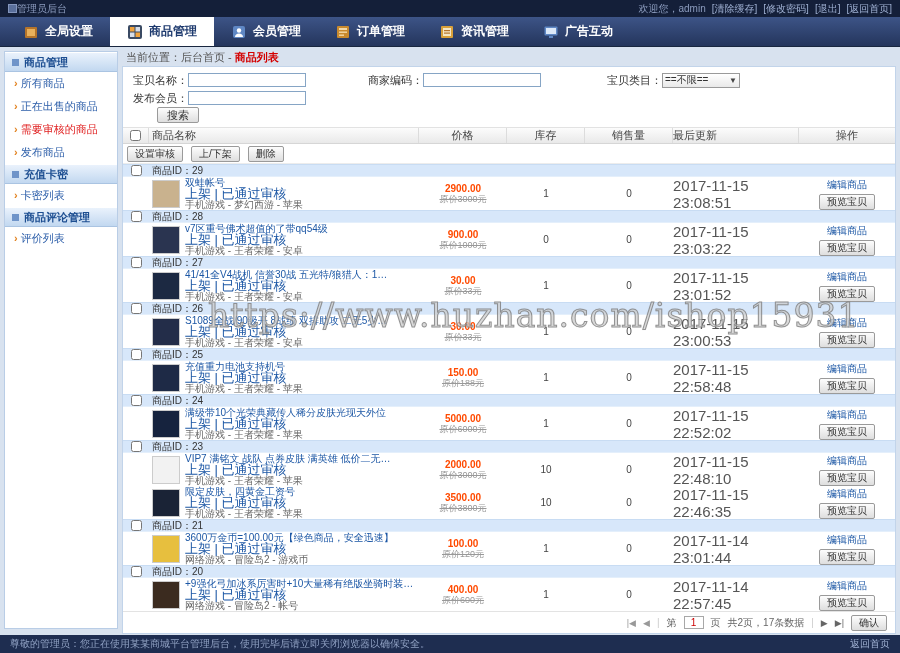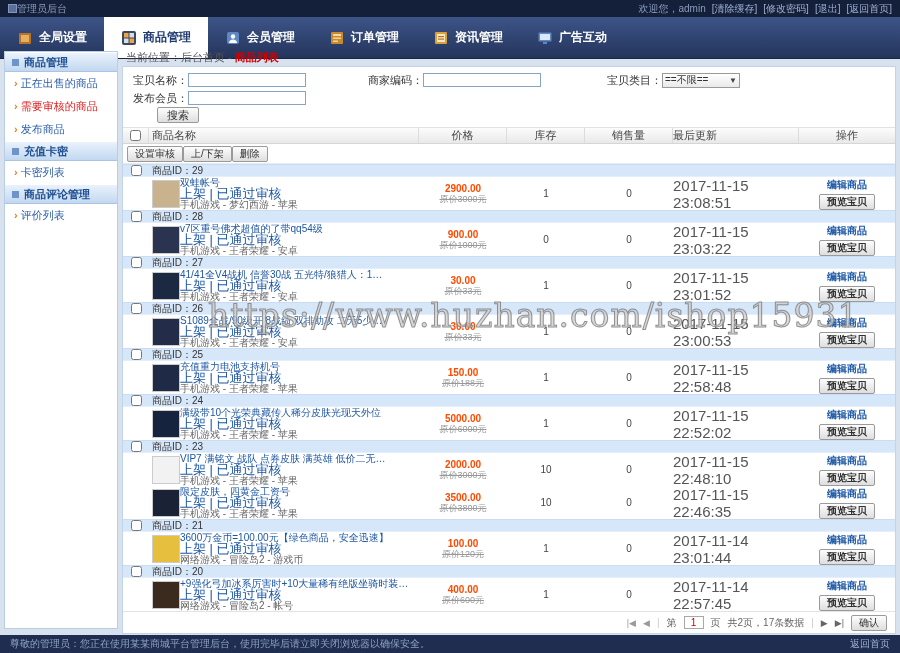--- a/index.html
+++ b/index.html
@@ -14,24 +14,24 @@
     position:absolute; top:0; left:0; right:0; height:17px;
     background:#141f39; color:#8b9bbd; font-size:10px;
     display:flex; align-items:center; justify-content:space-between; padding:0 8px;
   }
   .topbar-left { display:flex; align-items:center; gap:0; }
   .topbar-logo { width:9px; height:9px; background:#5a6f9b; border:1px solid #8496bd; display:inline-block; }
   .topbar-right { display:flex; align-items:center; gap:6px; }
   .topbar-right a { color:#9fb0d2; text-decoration:none; }
   
   .navbar {
-    position:absolute; top:17px; left:0; right:0; height:42px;
+    position:absolute; top:17px; left:0; right:0; height:30px;
     background:linear-gradient(#3d5487,#24355c);
     border-bottom:1px solid #18263f;
-    display:flex; align-items:stretch; 
+    display:flex; align-items:stretch; padding-left:6px;
   }
   .tab { display:flex; align-items:center; gap:6px; padding:0 17px; color:#fff; font-size:12px; font-weight:bold; cursor:pointer; }
   .tab.active { background:#fff; color:#1e3a6e; }
   .tab svg { width:16px; height:16px; }
   
   .page { position:absolute; top:48px; left:0; right:0; bottom:18px; }
   
   .sidebar { position:absolute; left:4px; top:3px; width:114px; bottom:6px; background:#fff; border:1px solid #b9cde6; }
   .side-header {
     height:20px; background:linear-gradient(#eaf2fc,#c2d8f0);
@@ -63,37 +63,37 @@
   .thead { display:flex; height:16px; line-height:15px; background:linear-gradient(#fcfcfc,#e9e9e9); border-bottom:1px solid #d6d6d6; font-size:11px; color:#444; }
   .thead > div { border-right:1px solid #dcdcdc; }
   .thead > div:last-child { border-right:none; }
   .col-check { width:26px; display:flex; align-items:center; justify-content:center; }
   .col-name  { flex:1; padding-left:3px; min-width:0; }
   .col-price { width:88px; text-align:center; }
   .col-stock { width:78px; text-align:center; }
   .col-sales { width:88px; text-align:center; }
   .col-date  { width:126px; text-align:left; }
   .col-op    { width:96px; text-align:center; }
-  .batchbar { height:20px; display:flex; align-items:center; gap:0; padding-left:4px; border-bottom:1px solid #ececec; }
+  .batchbar { height:20px; display:flex; align-items:center; gap:8px; padding-left:4px; border-bottom:1px solid #ececec; }
   .btn.small { padding:0 7px; font-size:10px; line-height:14px; }
   input[type="checkbox"] { width:11px; height:11px; }
   
   .group-id { display:flex; align-items:center; height:13px; background:#d7e7fa; font-size:10px; color:#333; border-top:1px solid #c8dcf3; border-bottom:1px solid #e4effb; }
   .grow { display:flex; align-items:center; height:33px; overflow:hidden; }
-  .prod { display:flex; align-items:center; }
+  .prod { display:flex; gap:5px; align-items:center; }
   .thumb { width:28px; height:28px; border:1px solid #ccc; flex:none; }
   .pinfo { display:flex; flex-direction:column; line-height:11px; min-width:0; }
   .ptitle { color:#1c57a5; font-size:10px; white-space:nowrap; overflow:hidden; text-overflow:ellipsis; cursor:pointer; }
   .pstatus { color:#1c57a5; font-size:13px; cursor:pointer; }
   .pcat { color:#666; font-size:10px; }
   .price-main { color:#ff4a00; font-weight:bold; font-size:10px; line-height:11px; }
   .price-orig { color:#999; font-size:9px; text-decoration:line-through; line-height:11px; }
   .num { font-size:10px; color:#444; }
   .date { font-size:15px; color:#555; }
-  .op-cell { display:flex; flex-direction:column; align-items:center; gap:2px;font-weight:bold; }
+  .op-cell { display:flex; flex-direction:column; align-items:center; gap:2px; }
   .op-edit { color:#1c57a5; font-size:10px; cursor:pointer; }
   
   .pager { display:flex; justify-content:flex-end; align-items:center; gap:7px; height:22px; padding-right:8px; font-size:10px; color:#666; border-top:1px solid #e3e3e3; }
   .pg-ctl { color:#999; cursor:pointer; font-size:9px; }
   .pg-sep { color:#ccc; }
   .page-input { width:20px; height:13px; border:1px solid #a8a8a8; text-align:center; color:#c00; font-size:10px; }
   
   .footer { position:absolute; bottom:0; left:0; right:0; height:18px; background:#1e2d50; color:#8fa0c2; font-size:10px; display:flex; align-items:center; justify-content:space-between; padding:0 10px; }
   .footer a { color:#9fb0d2; text-decoration:none; }
   
@@ -178,20 +178,21 @@
   </div>
 </div>
 
 <div class="page">
 
   <div class="sidebar">
     <div class="side-header">
       <span class="side-sq"></span>
       <span>商品管理</span>
     </div>
+    <div class="side-item"><span class="arr">›</span><span>所有商品</span></div>
     <div class="side-item"><span class="arr">›</span><span>正在出售的商品</span></div>
     <div class="side-item red"><span class="arr">›</span><span>需要审核的商品</span></div>
     <div class="side-item"><span class="arr">›</span><span>发布商品</span></div>
     <div class="side-header">
       <span class="side-sq"></span>
       <span>充值卡密</span>
     </div>
     <div class="side-item"><span class="arr">›</span><span>卡密列表</span></div>
     <div class="side-header">
       <span class="side-sq"></span>

